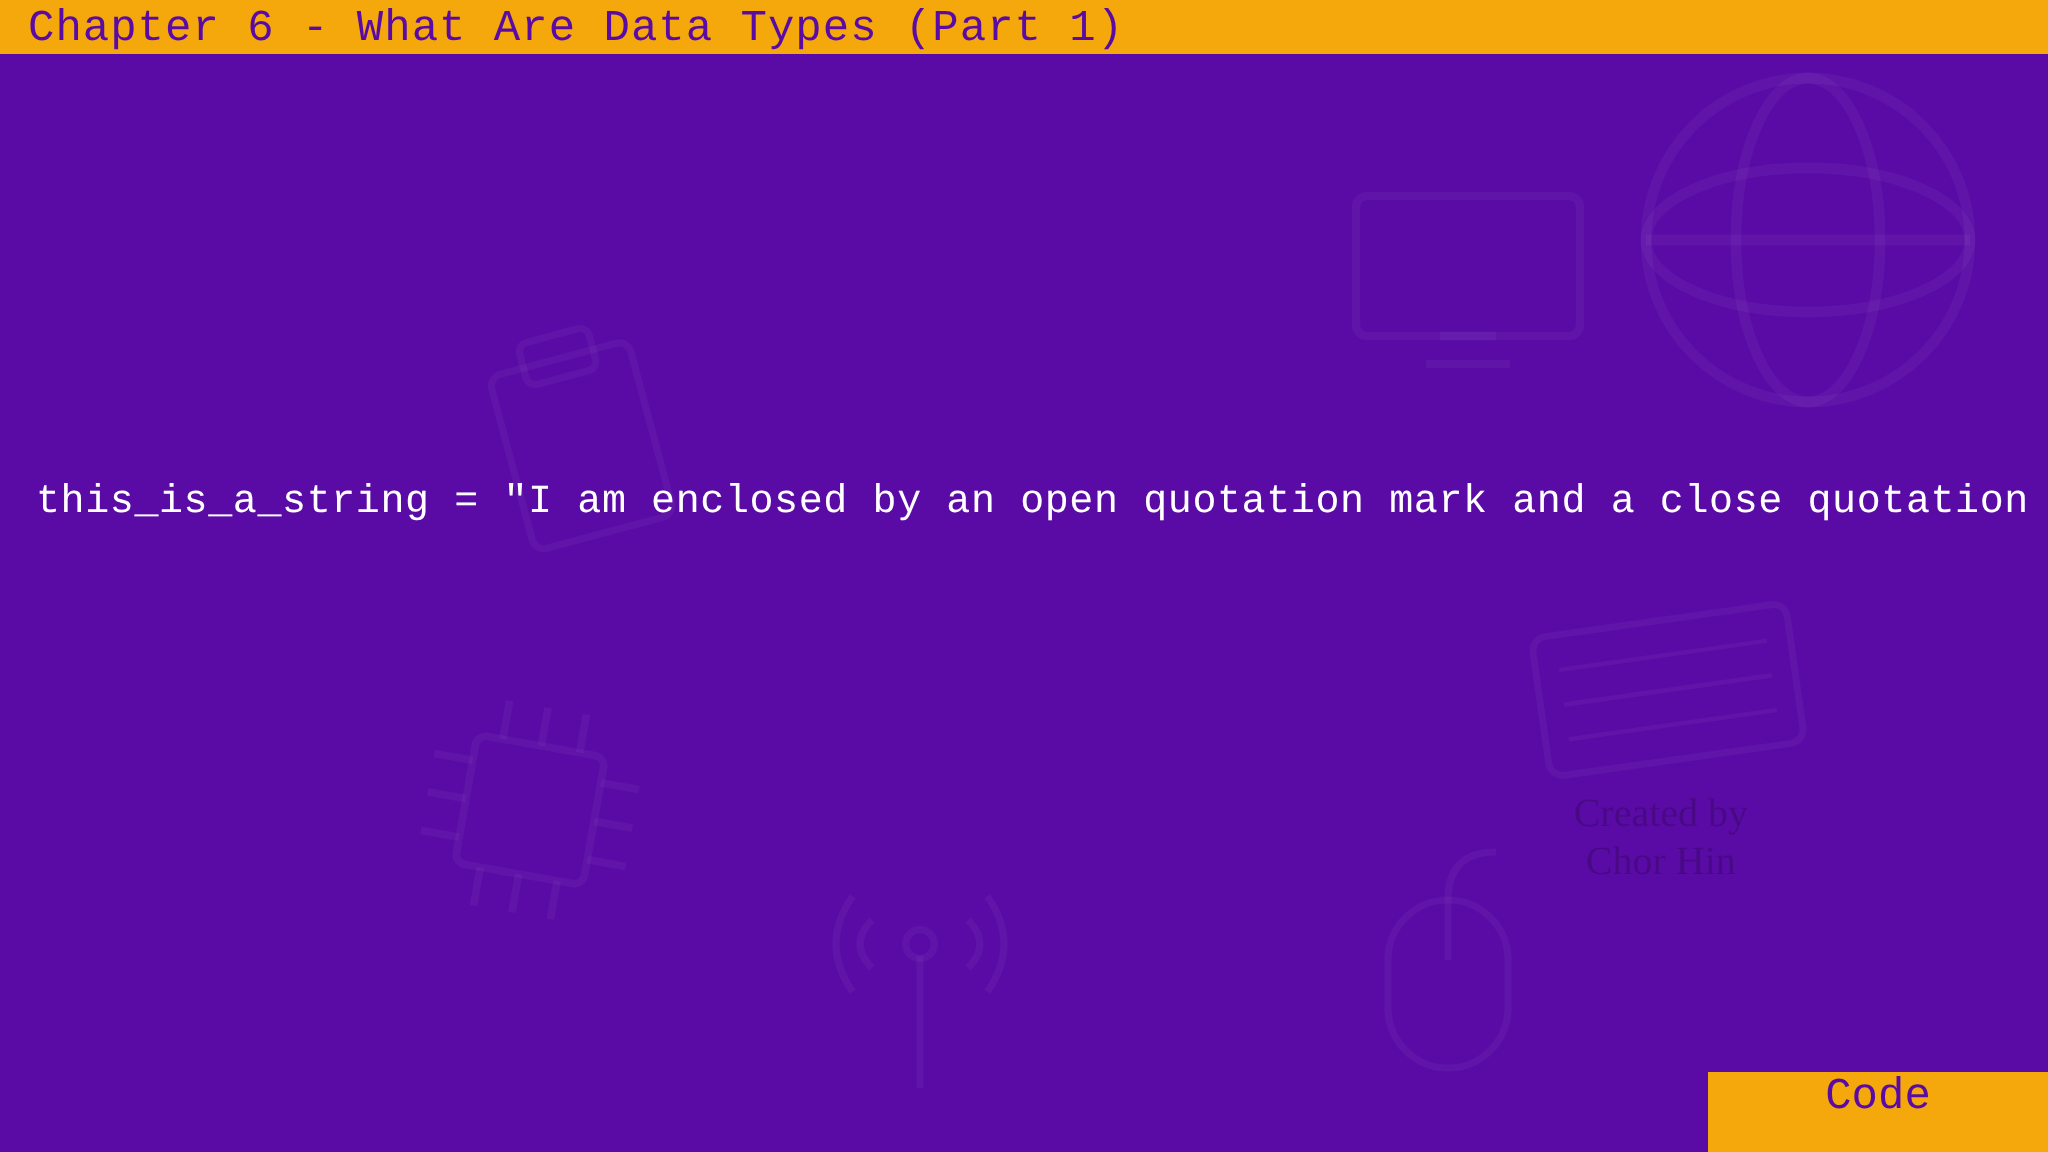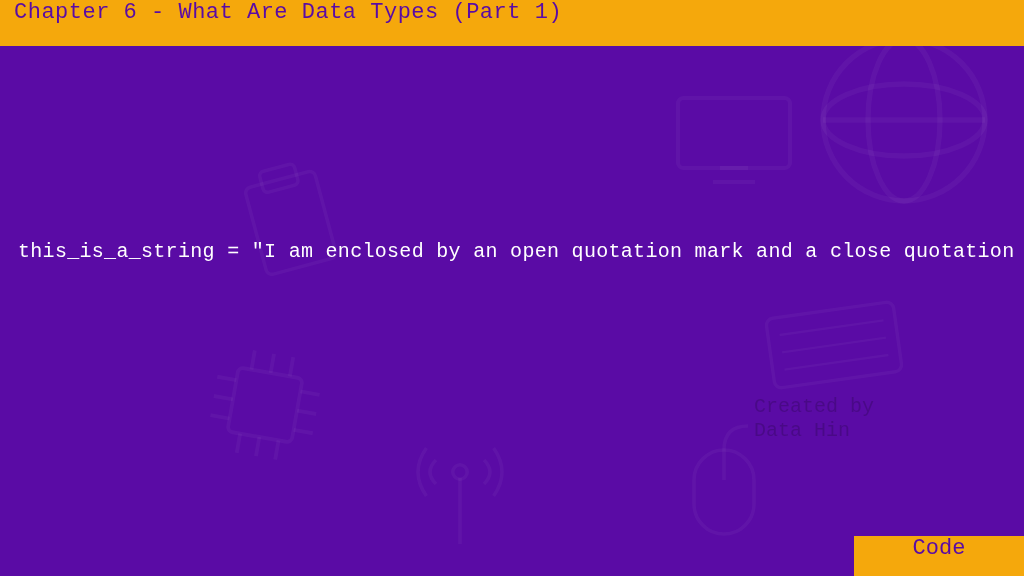--- a/index.html
+++ b/index.html
@@ -5,24 +5,24 @@
   * { margin: 0; padding: 0; box-sizing: border-box; }
   html, body { width: 1024px; height: 576px; overflow: hidden; }
   body {
     background: #5a0ba5;
     font-family: "Consolas", "Courier New", monospace;
     position: relative;
   }
   .header-bar {
     position: absolute;
     top: 0; left: 0; right: 0;
-    height: 46px;
+    height: 27px;
     background: #f5a80c;
     display: flex;
-    align-items: flex-start;
+    align-items: flex-end;
     padding-left: 14px;
   }
   .chapter-title {
     color: #5a0ba5;
     font-size: 22px;
     font-family: "Consolas", "Courier New", monospace;
     letter-spacing: 0.5px;
   }
   .code-area {
     position: absolute;
@@ -62,23 +62,23 @@
   .wm-clip { top: 160px; left: 230px; width: 120px; height: 120px; transform: rotate(-15deg); }
   .wm-chip { top: 340px; left: 200px; width: 130px; height: 130px; transform: rotate(10deg); }
   .wm-antenna { top: 430px; left: 400px; width: 120px; height: 120px; }
   .wm-mouse { top: 420px; right: 250px; width: 100px; height: 120px; }
   .wm-keyboard { top: 300px; right: 120px; width: 140px; height: 90px; transform: rotate(-8deg); }
   .credit {
     position: absolute;
     top: 395px;
     right: 150px;
     color: rgba(0,0,0,0.18);
-    font-family: Liberation Mono, monospace;
+    font-family: Liberation Serif, serif;
     font-size: 20px;
-    text-align: left;
+    text-align: center;
     line-height: 1.2;
   }
 </style>
 </head>
 <body>
 
 <svg class="watermark wm-globe" viewBox="0 0 100 100">
     <circle cx="50" cy="50" r="45" fill="none" stroke="currentColor" stroke-width="3"></circle>
     <ellipse cx="50" cy="50" rx="45" ry="20" fill="none" stroke="currentColor" stroke-width="3"></ellipse>
     <ellipse cx="50" cy="50" rx="20" ry="45" fill="none" stroke="currentColor" stroke-width="3"></ellipse>
@@ -131,18 +131,18 @@
 <div class="header-bar">
   <span class="chapter-title">Chapter 6 - What Are Data Types (Part 1)</span>
 </div>
 
 <div class="code-area">
   <div class="code-line">this_is_a_string = "I am enclosed by an open quotation mark and a close quotation mark"</div>
 </div>
 
 <div class="credit">
   <div>Created by</div>
-  <div>Data Hin</div>
+  <div>Chor Hin</div>
 </div>
 
 <div class="footer-tag">
   <span class="footer-label">Code</span>
 </div>
 
 </body></html>

